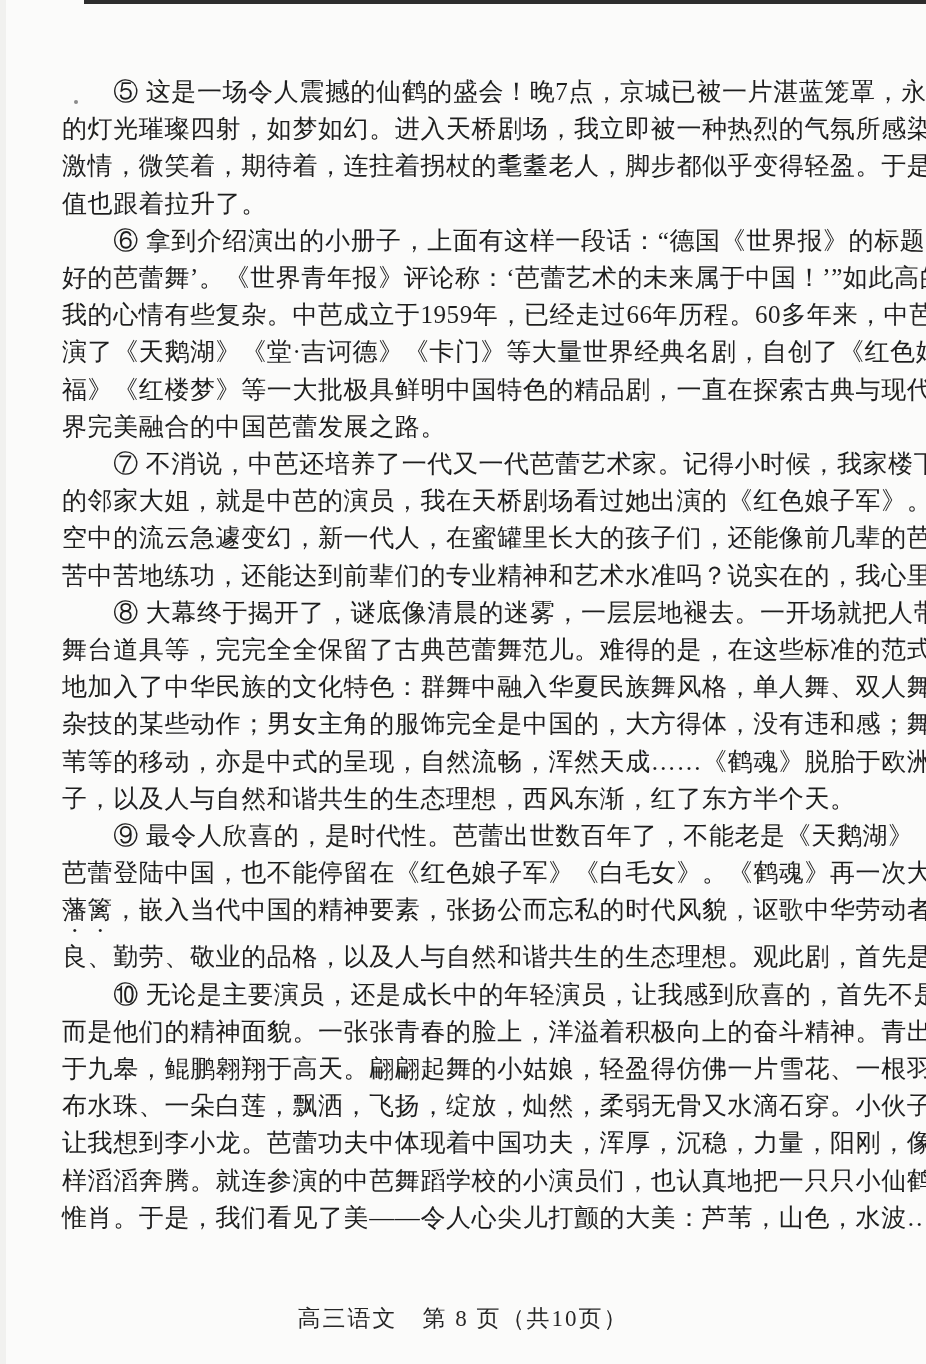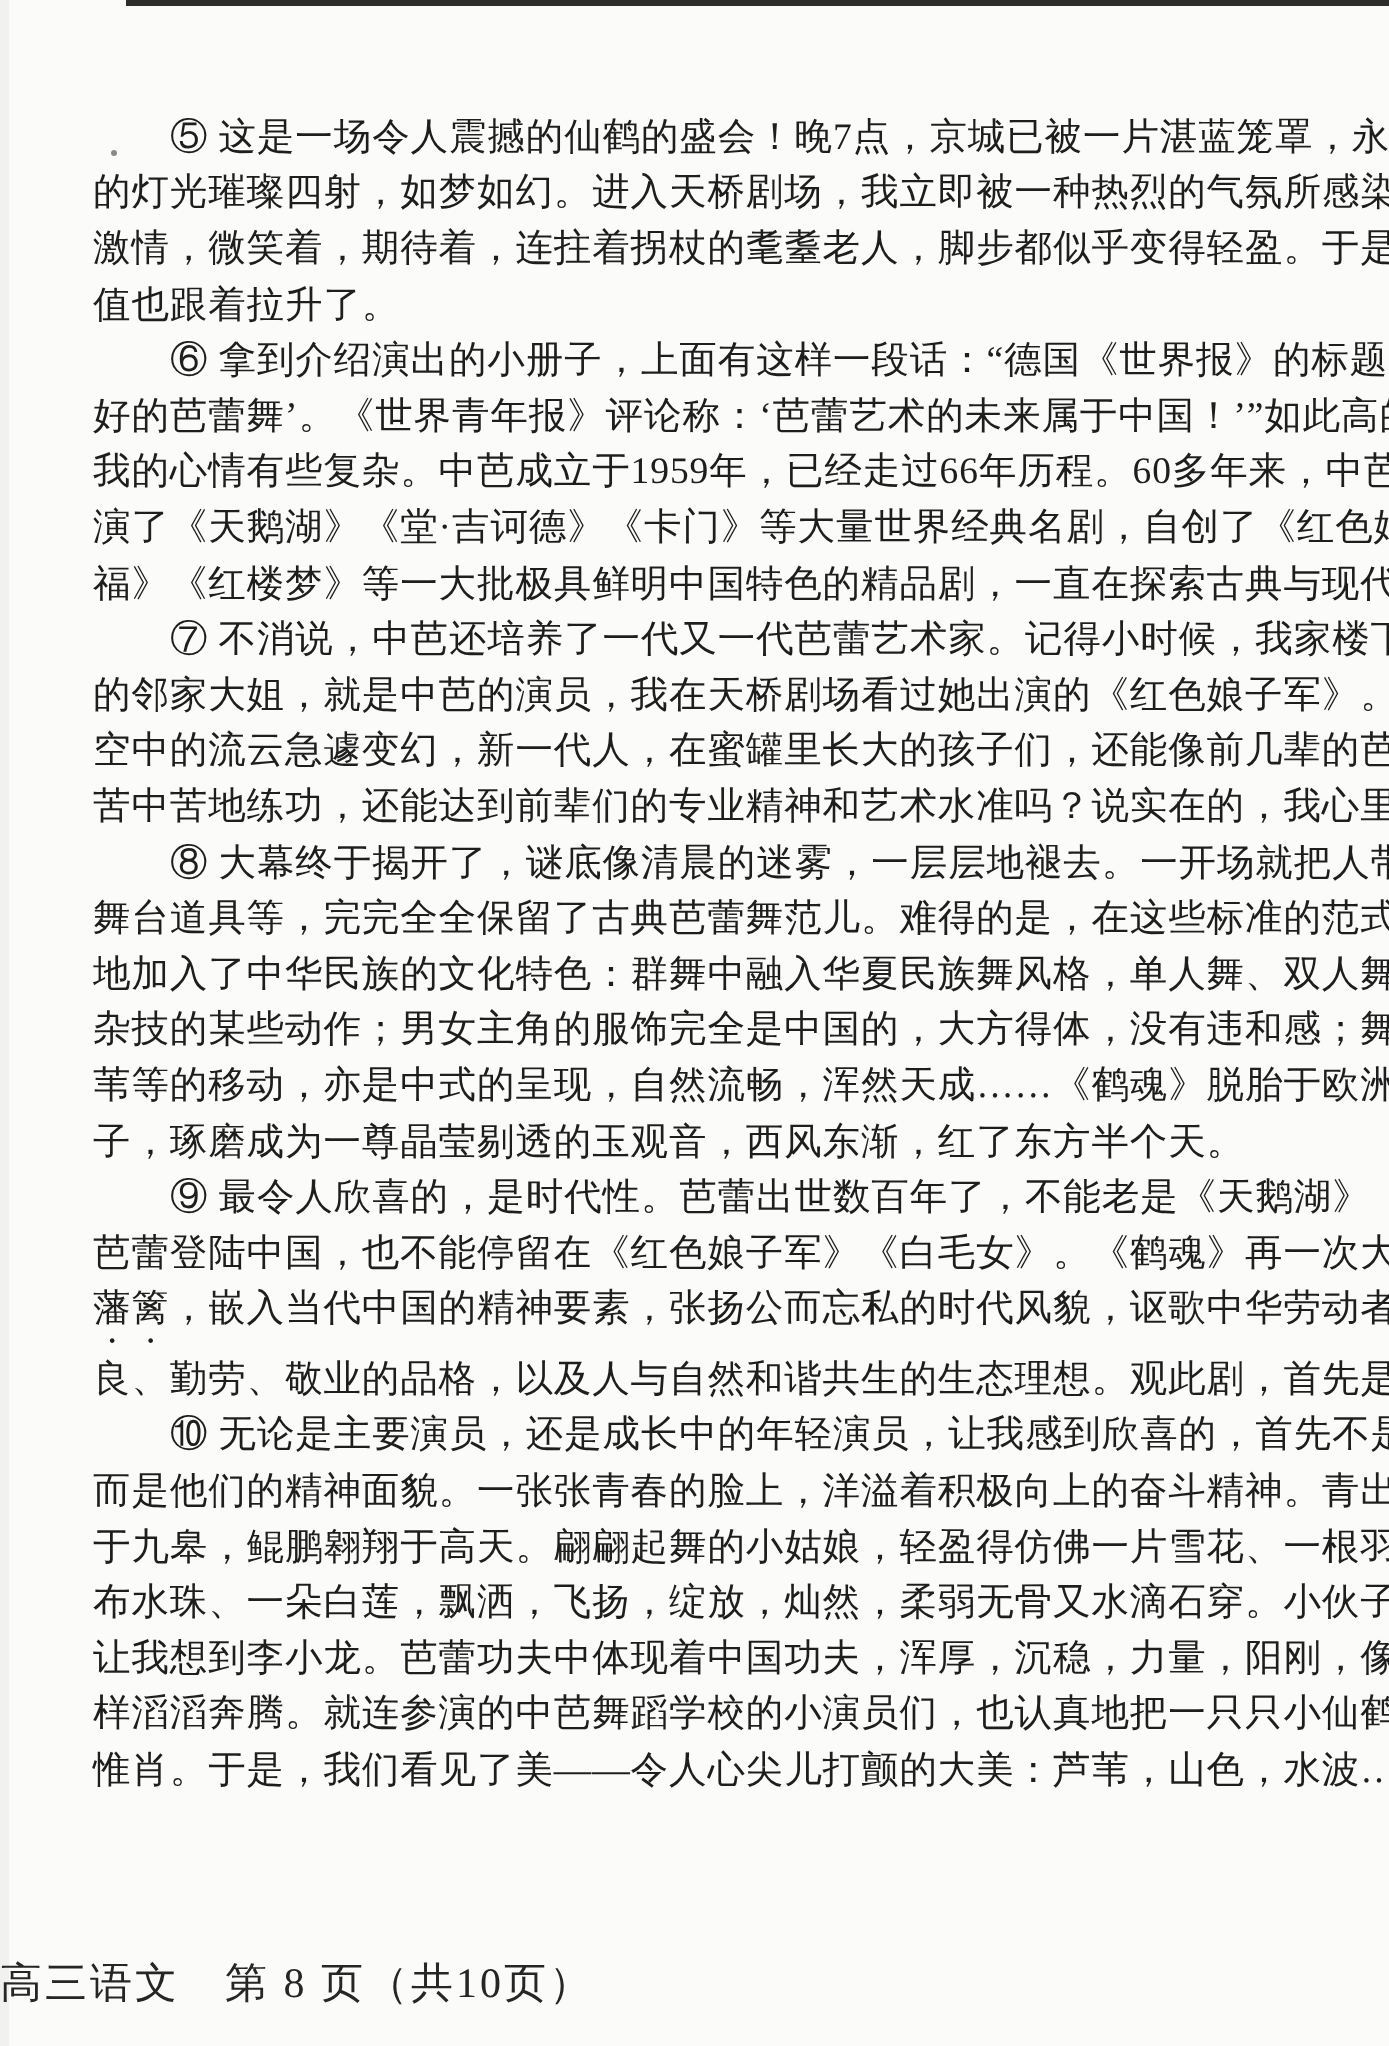--- a/index.html
+++ b/index.html
@@ -37,21 +37,22 @@
     text-emphasis: filled dot #1e1e1e;
     text-emphasis-position: under left;
   }
   .speck {
     position: absolute; top: 100px; left: 74px;
     width: 4px; height: 4px; border-radius: 50%;
     background: #8a8a8a;
   }
   .footer {
     position: absolute; top: 1303px; left: 0; right: 0;
-    font-size: 28px;
+    text-align: center;
+    font-size: 23px;
     letter-spacing: 2px;
     color: #262626;
   }
 </style>
 </head>
 <body>
 
 <div class="scan-bar"></div>
 <div class="left-edge-shade"></div>
 <div class="speck"></div>
@@ -62,34 +63,35 @@
       <div class="line">的灯光璀璨四射，如梦如幻。进入天桥剧场，我立即被一种热烈的气氛所感染，观众充满</div>
       <div class="line">激情，微笑着，期待着，连拄着拐杖的耄耋老人，脚步都似乎变得轻盈。于是，我的期望</div>
       <div class="line">值也跟着拉升了。</div>
     </div>
     <div class="paragraph">
       <div class="line first">⑥ 拿到介绍演出的小册子，上面有这样一段话：“德国《世界报》的标题为‘世界最</div>
       <div class="line">好的芭蕾舞’。《世界青年报》评论称：‘芭蕾艺术的未来属于中国！’”如此高的评价，让</div>
       <div class="line">我的心情有些复杂。中芭成立于1959年，已经走过66年历程。60多年来，中芭引进排</div>
       <div class="line">演了《天鹅湖》《堂·吉诃德》《卡门》等大量世界经典名剧，自创了《红色娘子军》《祝</div>
       <div class="line">福》《红楼梦》等一大批极具鲜明中国特色的精品剧，一直在探索古典与现代、民族与世</div>
+      <div class="line">界完美融合的中国芭蕾发展之路。</div>
     </div>
     <div class="paragraph">
       <div class="line first">⑦ 不消说，中芭还培养了一代又一代芭蕾艺术家。记得小时候，我家楼下一位如花似玉</div>
       <div class="line">的邻家大姐，就是中芭的演员，我在天桥剧场看过她出演的《红色娘子军》。而今，时代如天</div>
       <div class="line">空中的流云急遽变幻，新一代人，在蜜罐里长大的孩子们，还能像前几辈的芭蕾人那样吃得</div>
       <div class="line">苦中苦地练功，还能达到前辈们的专业精神和艺术水准吗？说实在的，我心里直打鼓。</div>
     </div>
     <div class="paragraph">
       <div class="line first">⑧ 大幕终于揭开了，谜底像清晨的迷雾，一层层地褪去。一开场就把人带入氛围。</div>
       <div class="line">舞台道具等，完完全全保留了古典芭蕾舞范儿。难得的是，在这些标准的范式中，还鲜明</div>
       <div class="line">地加入了中华民族的文化特色：群舞中融入华夏民族舞风格，单人舞、双人舞中掺入中华</div>
       <div class="line">杂技的某些动作；男女主角的服饰完全是中国的，大方得体，没有违和感；舞台道具如芦</div>
       <div class="line">苇等的移动，亦是中式的呈现，自然流畅，浑然天成……《鹤魂》脱胎于欧洲古典芭蕾模</div>
-      <div class="line">子，琢磨成为一尊晶莹剔透的玉观音，西风东渐，红了东方半个天。</div>
+      <div class="line">子，以及人与自然和谐共生的生态理想，西风东渐，红了东方半个天。</div>
     </div>
     <div class="paragraph">
       <div class="line first">⑨ 最令人欣喜的，是时代性。芭蕾出世数百年了，不能老是《天鹅湖》《睡美人》；</div>
       <div class="line">芭蕾登陆中国，也不能停留在《红色娘子军》《白毛女》。《鹤魂》再一次大胆突破古典</div>
       <div class="line"><span class="emph">藩篱</span>，嵌入当代中国的精神要素，张扬公而忘私的时代风貌，讴歌中华劳动者淳朴、善</div>
       <div class="line">良、勤劳、敬业的品格，以及人与自然和谐共生的生态理想。观此剧，首先是一次灵魂的</div>
     </div>
     <div class="paragraph">
       <div class="line first">⑩ 无论是主要演员，还是成长中的年轻演员，让我感到欣喜的，首先不是舞技本身，</div>
       <div class="line">而是他们的精神面貌。一张张青春的脸上，洋溢着积极向上的奋斗精神。青出于蓝，鹤鸣</div>

